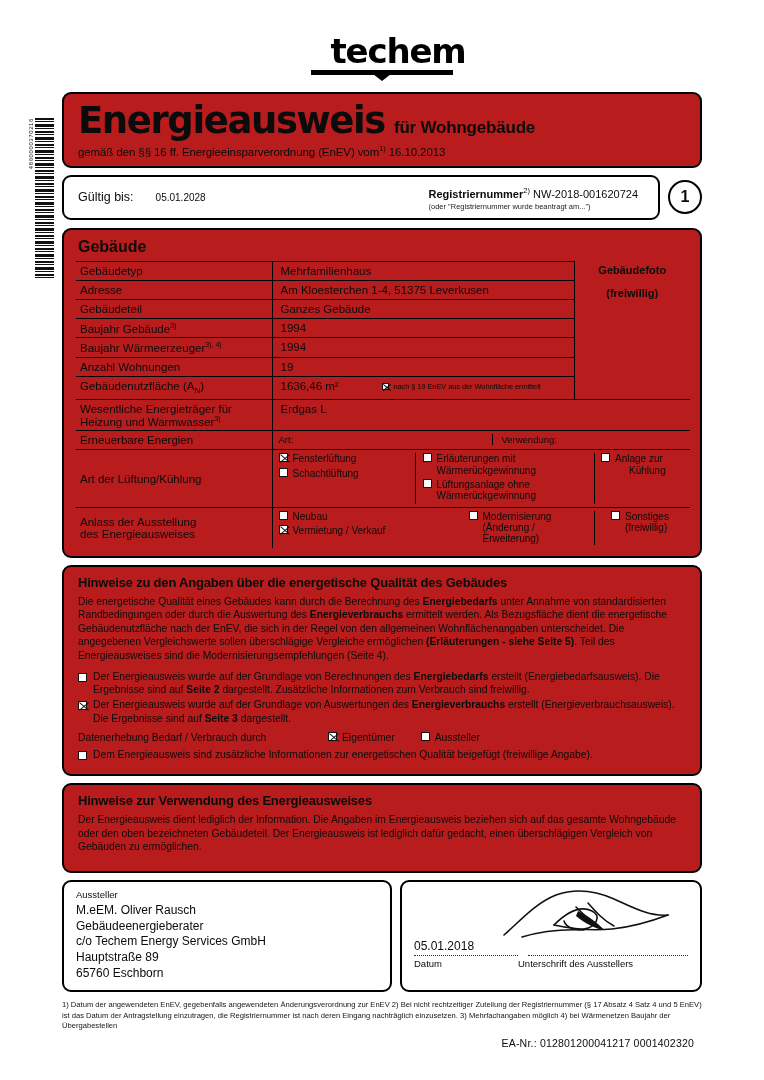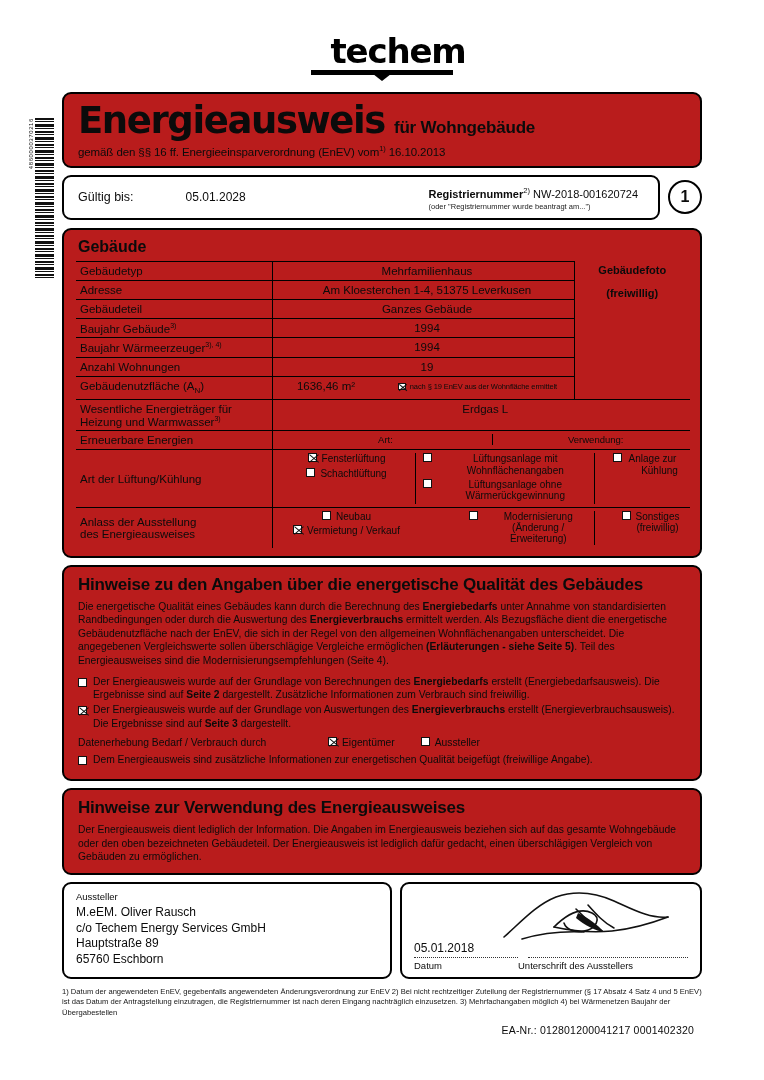--- a/index.html
+++ b/index.html
@@ -66,43 +66,43 @@
     font-weight:700; font-size:37px; line-height:1.02; letter-spacing:-1.4px;
   }
   .title-sub { font-weight:700; font-size:17px; letter-spacing:-0.2px; }
   .title-law { font-size:11.5px; margin-top:4px; letter-spacing:-0.1px; }
   .sup { font-size:7.5px; vertical-align:super; }
 
   
   .valid-row { display:flex; align-items:stretch; margin-top:7px; gap:8px; }
   .valid-box {
     flex:1; border:2px solid #000; border-radius:9px;
-    padding:7px 14px; display:flex; align-items:center;gap:44px;
+    padding:7px 14px; display:flex; align-items:center;
   }
   .valid-label { font-size:12.5px; }
-  .valid-value { font-size:12px; margin-left:8px; }
+  .valid-value { font-size:10px; margin-left:22px; }
   .reg-group { margin-left:auto; text-align:left; padding-right:6px; }
   .reg-line1 { font-size:11px; }
   .reg-line1 b { font-weight:700; }
   .reg-line2 { font-size:7.5px; color:#222; margin-top:0px; }
   .pagecircle {
     width:34px; height:34px; border:2px solid #000; border-radius:50%;
     display:flex; align-items:center; justify-content:center;
     font-weight:700; font-size:16px; align-self:center; flex:0 0 34px;
   }
 
   
   .geb-box { margin-top:8px; padding:7px 10px 8px 12px; }
   .sec-title { font-weight:700; font-size:16px; margin:1px 0 5px 2px; }
 
   .tbl { width:100%; border-collapse:collapse; table-layout:fixed; }
   .tbl td { border-top:1px solid #000; padding:3px 0 3px 0; vertical-align:top; }
   .tbl tr:first-child td { border-top:1px solid #000; }
   .c-label { width:196px; font-size:11.5px; padding-left:4px !important; padding-right:4px !important;}
-  .c-val { font-size:11.5px; border-left:1px solid #000 !important; padding-left:8px !important;text-align:center; }
+  .c-val { font-size:11.5px; border-left:1px solid #000 !important; padding-left:8px !important; }
   .c-photo {
     width:116px; border-left:1px solid #000 !important; border-top:none !important;
     text-align:center; vertical-align:middle; font-weight:700; font-size:11px;
   }
   .c-photo .pl2 { margin-top:11px; }
   .nowrapsm { white-space:nowrap; }
   .sup2 { font-size:7px; vertical-align:super; }
 
   .inline-chk { display:inline-flex; align-items:center; gap:4px; margin-left:40px; }
   .tiny { font-size:7.5px; letter-spacing:-0.1px; }
@@ -138,21 +138,21 @@
   .hang { display:block; margin-left:14px; }
 
   
   .occ-cell { display:flex; font-size:10px; }
   .occ-a { width:136px; }
   .occ-b { flex:1; padding-left:54px; }
   .occ-c { width:96px; border-left:1px solid #000; padding-left:16px; }
 
   
   .hw-box { margin-top:7px; padding:8px 13px 9px 14px; }
-  .hw-title { font-weight:700; font-size:17px; margin-bottom:5px; letter-spacing:-0.2px; }
+  .hw-title { font-weight:700; font-size:13px; margin-bottom:5px; letter-spacing:-0.2px; }
   .hw-p { font-size:10.3px; line-height:1.32; margin:0 0 7px 0; text-align:left; }
   .hw-p b { font-weight:700; }
   .hw-item { display:flex; gap:6px; font-size:10.3px; line-height:1.3; margin-bottom:2px; }
   .hw-item .cbw { padding-top:2px; }
   .hw-row { display:flex; align-items:center; gap:0; font-size:10.3px; margin:7px 0 4px 0; }
   .hw-row .q1 { width:250px; }
   .hw-row .chk { margin-right:26px; }
 
   
   .iss-row { display:flex; gap:8px; margin-top:7px; }
@@ -292,21 +292,21 @@
                 <span class="lbl">Fensterlüftung</span>
               </div>
               <div class="chk">
                 <span class="cb"></span>
                 <span class="lbl">Schachtlüftung</span>
               </div>
             </div>
             <div class="vent-col-b">
               <div class="chk">
                 <span class="cb"></span>
-                <span class="lbl">Lüftungsanlage mit Wohnflächenangaben</span>
+                <span class="lbl">Erläuterungen mit Wärmerückgewinnung</span>
               </div>
               <div class="chk">
                 <span class="cb"></span>
                 <span class="lbl">Lüftungsanlage ohne Wärmerückgewinnung</span>
               </div>
             </div>
             <div class="vent-col-c">
               <div class="chk">
                 <span class="cb"></span>
                 <span class="lbl">
@@ -394,27 +394,28 @@
     </div>
 
     <div class="hw-item">
       <span class="cbw"><span class="cb"></span></span>
       <span>Dem Energieausweis sind zusätzliche Informationen zur energetischen Qualität beigefügt (freiwillige Angabe).</span>
     </div>
   </div>
 
   <div class="rbox hw-box">
     <div class="hw-title">Hinweise zur Verwendung des Energieausweises</div>
-    <p class="hw-p" style="margin-bottom:0">Der Energieausweis dient lediglich der Information. Die Angaben im Energieausweis beziehen sich auf das gesamte Wohngebäude oder den oben bezeichneten Gebäudeteil. Der Energieausweis ist lediglich dafür gedacht, einen überschlägigen Vergleich von Gebäuden zu ermöglichen.</p>
+    <p class="hw-p" style="margin-bottom:8px">Der Energieausweis dient lediglich der Information. Die Angaben im Energieausweis beziehen sich auf das gesamte Wohngebäude oder den oben bezeichneten Gebäudeteil. Der Energieausweis ist lediglich dafür gedacht, einen überschlägigen Vergleich von Gebäuden zu ermöglichen.</p>
   </div>
 
   <div class="iss-row">
     <div class="iss-left">
       <div class="cap">Aussteller</div>
       <div class="nm">M.eEM. Oliver Rausch</div>
+      <div class="nm">Gebäudeenergieberater</div>
       <div class="nm">c/o Techem Energy Services GmbH</div>
       <div class="nm">Hauptstraße 89</div>
       <div class="nm">65760 Eschborn</div>
     </div>
     <div class="iss-right">
       <div class="sig-area">
         <svg class="sig-svg" width="190" height="62" viewBox="0 0 190 62">
           <g fill="none" stroke="#111" stroke-width="1.6" stroke-linecap="round">
             <path d="M12 50 C 30 34, 44 18, 64 10 C 84 3, 104 6, 122 14 C 140 22, 158 32, 176 30"></path>
             <path d="M176 30 C 160 36, 140 42, 120 44 C 100 46, 80 44, 62 40"></path>

